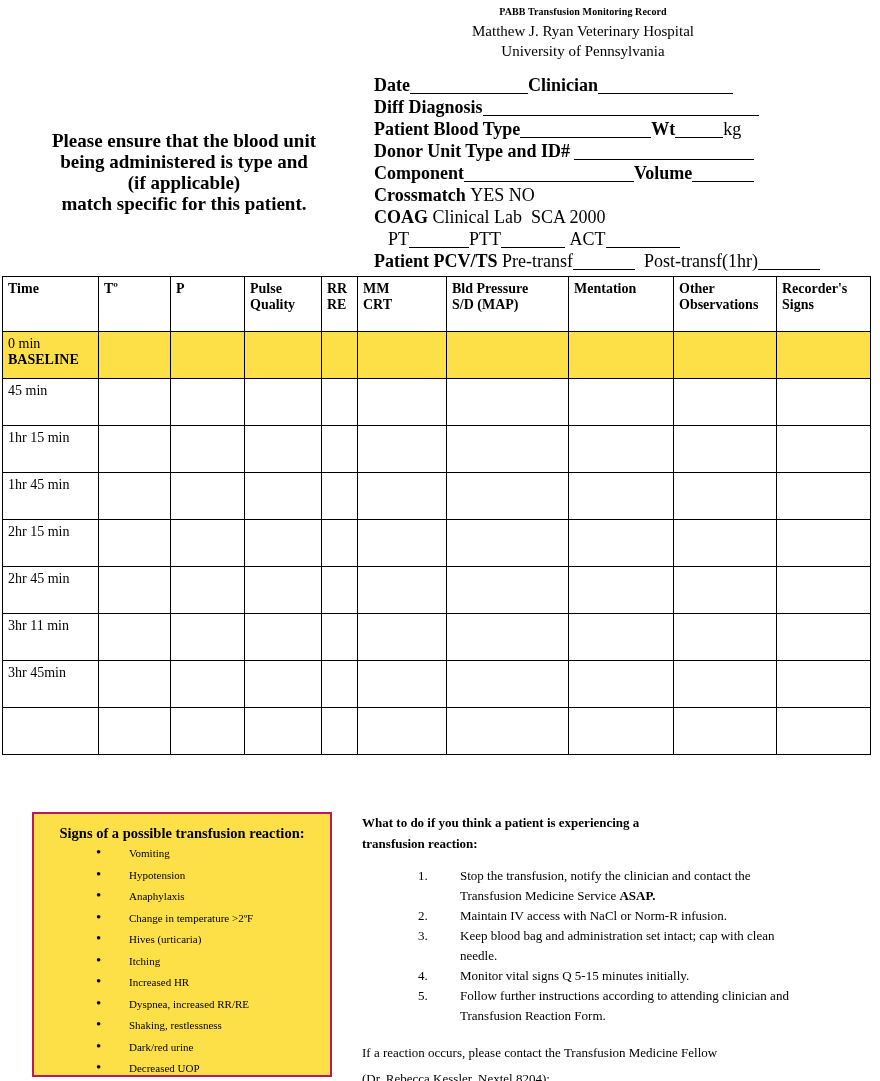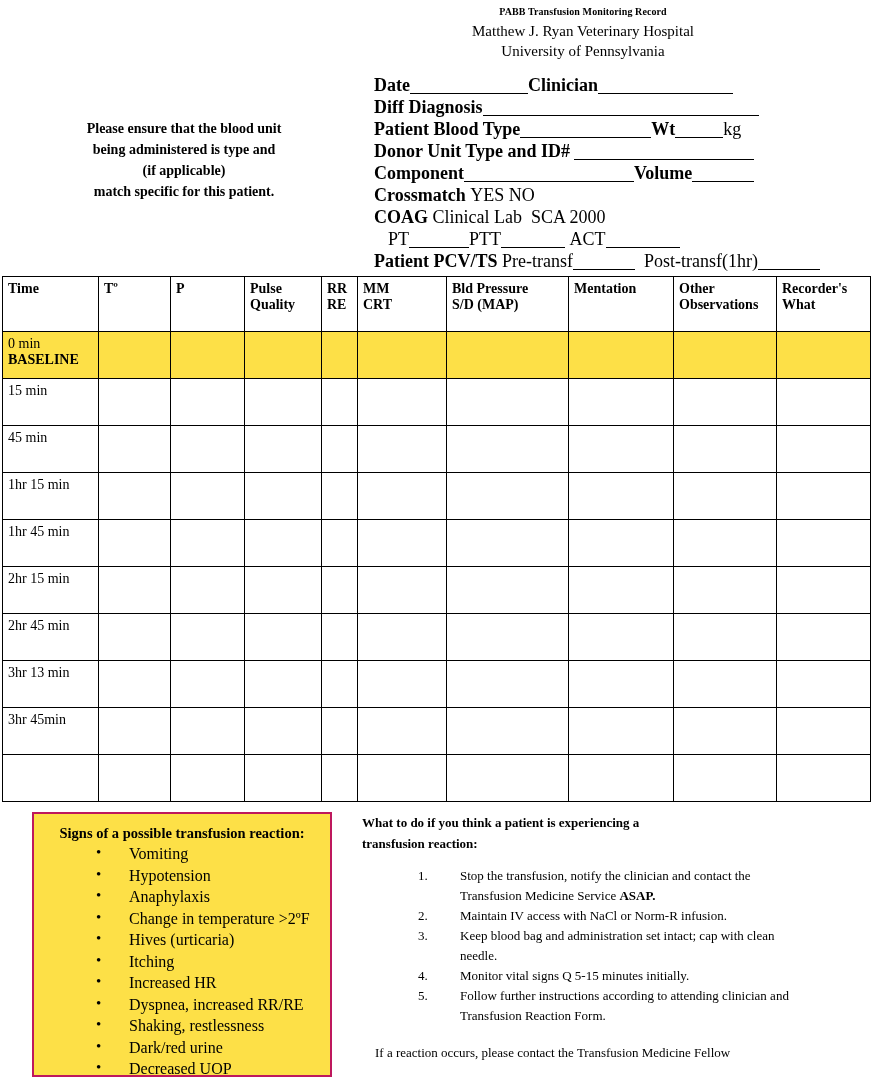--- a/index.html
+++ b/index.html
@@ -32,25 +32,25 @@
   }
   #header-block .sub {
     font-size: 15px;
     line-height: 20px;
   }
 
   
   #left-notice {
     position: absolute;
     left: 30px;
-    top: 118px;
+    top: 130px;
     width: 308px;
     text-align: center;
     font-weight: bold;
-    font-size: 14px;
+    font-size: 19px;
     line-height: 21px;
   }
 
   
   #form-fields {
     position: absolute;
     left: 374px;
     top: 74px;
     width: 500px;
     font-size: 18px;
@@ -137,21 +137,21 @@
     text-align: center;
     margin: 10px 0 1px 0;
     line-height: 18px;
   }
   #signs-box ul {
     margin: 0;
     padding: 0 0 0 62px;
     list-style: none;
   }
   #signs-box li {
-    font-size: 16px;
+    font-size: 11px;
     line-height: 21.5px;
     position: relative;
     padding-left: 33px;
   }
   #signs-box li:before {
     content: "\2022";
     position: absolute;
     left: 0;
     top: -1px;
     font-size: 15px;
@@ -186,21 +186,21 @@
     content: counter(inst) ".";
     position: absolute;
     left: 0;
     top: 0;
   }
   #instructions ol li b { font-weight: bold; }
   #instructions .tail {
     margin-top: 14px;
   }
   #instructions .tail p {
-    margin: 13px;
+    margin: 0;
     line-height: 26px;
   }
 </style>
 </head>
 <body>
 
 <div id="header-block">
   <div class="title">PABB Transfusion Monitoring Record</div>
   <div class="sub">Matthew J. Ryan Veterinary Hospital</div>
   <div class="sub">University of Pennsylvania</div>
@@ -295,50 +295,38 @@
       </th>
       <th>
         <span>Mentation</span>
       </th>
       <th>
         <span>Other</span><br>
         <span>Observations</span>
       </th>
       <th>
         <span>Recorder's</span><br>
-        <span>What</span>
+        <span>Signs</span>
       </th>
     </tr>
   </thead>
   <tbody id="table-body">
       <tr class="baseline">
         <td class="time-cell"><span>0 min</span><span class="bl">BASELINE</span></td>
         <td></td>
         <td></td>
         <td></td>
         <td></td>
         <td></td>
         <td></td>
         <td></td>
         <td></td>
         <td></td>
       </tr>
       <tr>
-        <td class="time-cell"><span>15 min</span></td>
-        <td></td>
-        <td></td>
-        <td></td>
-        <td></td>
-        <td></td>
-        <td></td>
-        <td></td>
-        <td></td>
-        <td></td>
-      </tr>
-      <tr>
         <td class="time-cell"><span>45 min</span></td>
         <td></td>
         <td></td>
         <td></td>
         <td></td>
         <td></td>
         <td></td>
         <td></td>
         <td></td>
         <td></td>
@@ -385,21 +373,21 @@
         <td></td>
         <td></td>
         <td></td>
         <td></td>
         <td></td>
         <td></td>
         <td></td>
         <td></td>
       </tr>
       <tr>
-        <td class="time-cell"><span>3hr 13 min</span></td>
+        <td class="time-cell"><span>3hr 11 min</span></td>
         <td></td>
         <td></td>
         <td></td>
         <td></td>
         <td></td>
         <td></td>
         <td></td>
         <td></td>
         <td></td>
       </tr>

